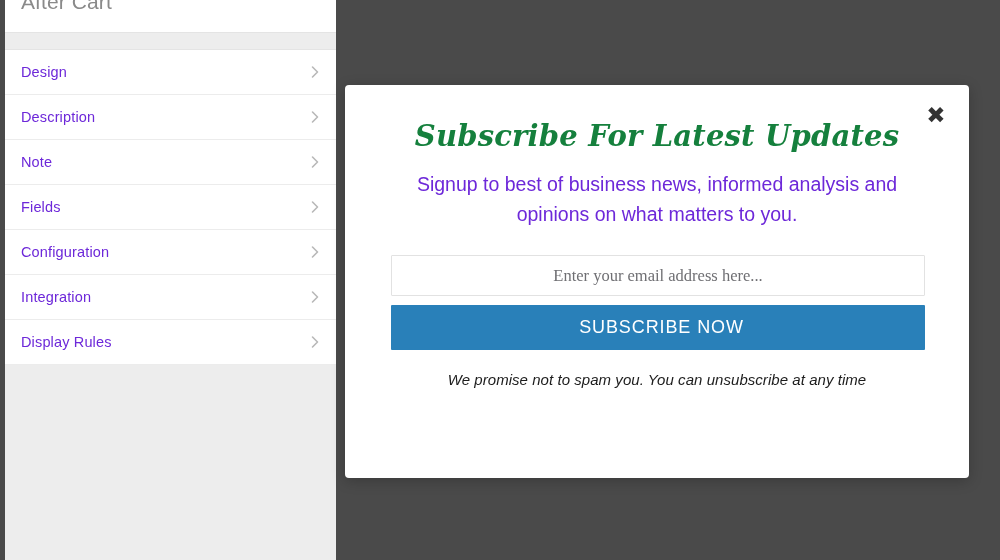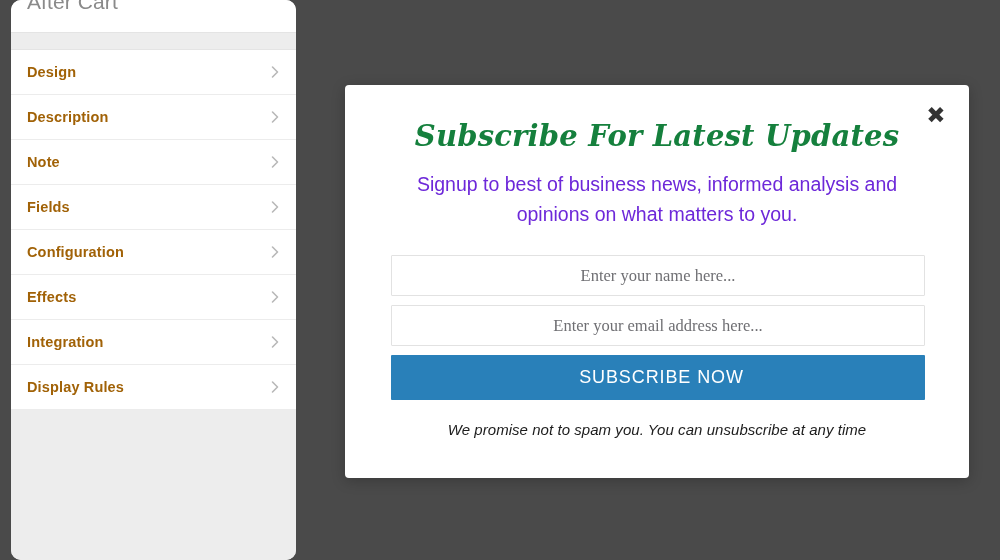--- a/index.html
+++ b/index.html
@@ -12,28 +12,27 @@
 
   body {
     font-family: "Liberation Sans", sans-serif;
     background: #4a4a4a;
     position: relative;
   }
 
   
   #settings-panel {
     position: absolute;
-    left: 11px;
+    left: 5px;
     top: 0;
-    width: 285px;
+    width: 331px;
     height: 560px;
     background: #ededed;
     overflow: hidden;
     z-index: 5;
-    border-radius: 10px;
   }
 
   #panel-title-bar {
     height: 32px;
     background: #ffffff;
     position: relative;
   }
 
   #panel-title {
     position: absolute;
@@ -64,22 +63,22 @@
     border-bottom: 1px solid #ececec;
     display: flex;
     align-items: center;
     padding: 0 0 0 16px;
     cursor: pointer;
     position: relative;
   }
 
   .settings-row-label {
     font-size: 14.5px;
-    font-weight: bold;
-    color: #a16207;
+    font-weight: normal;
+    color: #6d28d9;
     letter-spacing: 0.15px;
   }
 
   .chevron-icon {
     position: absolute;
     right: 14px;
     top: 50%;
     transform: translateY(-50%);
     width: 14px;
     height: 14px;
@@ -259,28 +258,20 @@
 
     <li class="settings-row">
       <span class="settings-row-label">Configuration</span>
       <span class="chevron-icon">
         <svg width="14" height="14" viewBox="0 0 14 14" fill="none">
             <path d="M4.5 2 L9.5 7 L4.5 12" stroke="#b8b8b8" stroke-width="1.6" stroke-linecap="round" stroke-linejoin="round"></path>
           </svg>
       </span>
     </li>
 
-    <li class="settings-row">
-      <span class="settings-row-label">Effects</span>
-      <span class="chevron-icon">
-        <svg width="14" height="14" viewBox="0 0 14 14" fill="none">
-            <path d="M4.5 2 L9.5 7 L4.5 12" stroke="#b8b8b8" stroke-width="1.6" stroke-linecap="round" stroke-linejoin="round"></path>
-          </svg>
-      </span>
-    </li>
 
     <li class="settings-row">
       <span class="settings-row-label">Integration</span>
       <span class="chevron-icon">
         <svg width="14" height="14" viewBox="0 0 14 14" fill="none">
             <path d="M4.5 2 L9.5 7 L4.5 12" stroke="#b8b8b8" stroke-width="1.6" stroke-linecap="round" stroke-linejoin="round"></path>
           </svg>
       </span>
     </li>
 
@@ -301,21 +292,20 @@
 <div id="popup-modal">
 
   <div id="close-button">✖</div>
 
   <div id="modal-inner">
 
     <h1 id="modal-headline">Subscribe For Latest Updates</h1>
 
     <p id="modal-description">Signup to best of business news, informed analysis and opinions on what matters to you.</p>
 
-    <input class="form-field" type="text" placeholder="Enter your name here..." style="">
 
     <input class="form-field" type="email" placeholder="Enter your email address here..." style="">
 
     <button id="subscribe-button">SUBSCRIBE NOW</button>
 
     <div id="modal-footnote">We promise not to spam you. You can unsubscribe at any time</div>
 
   </div>
 </div>
 

